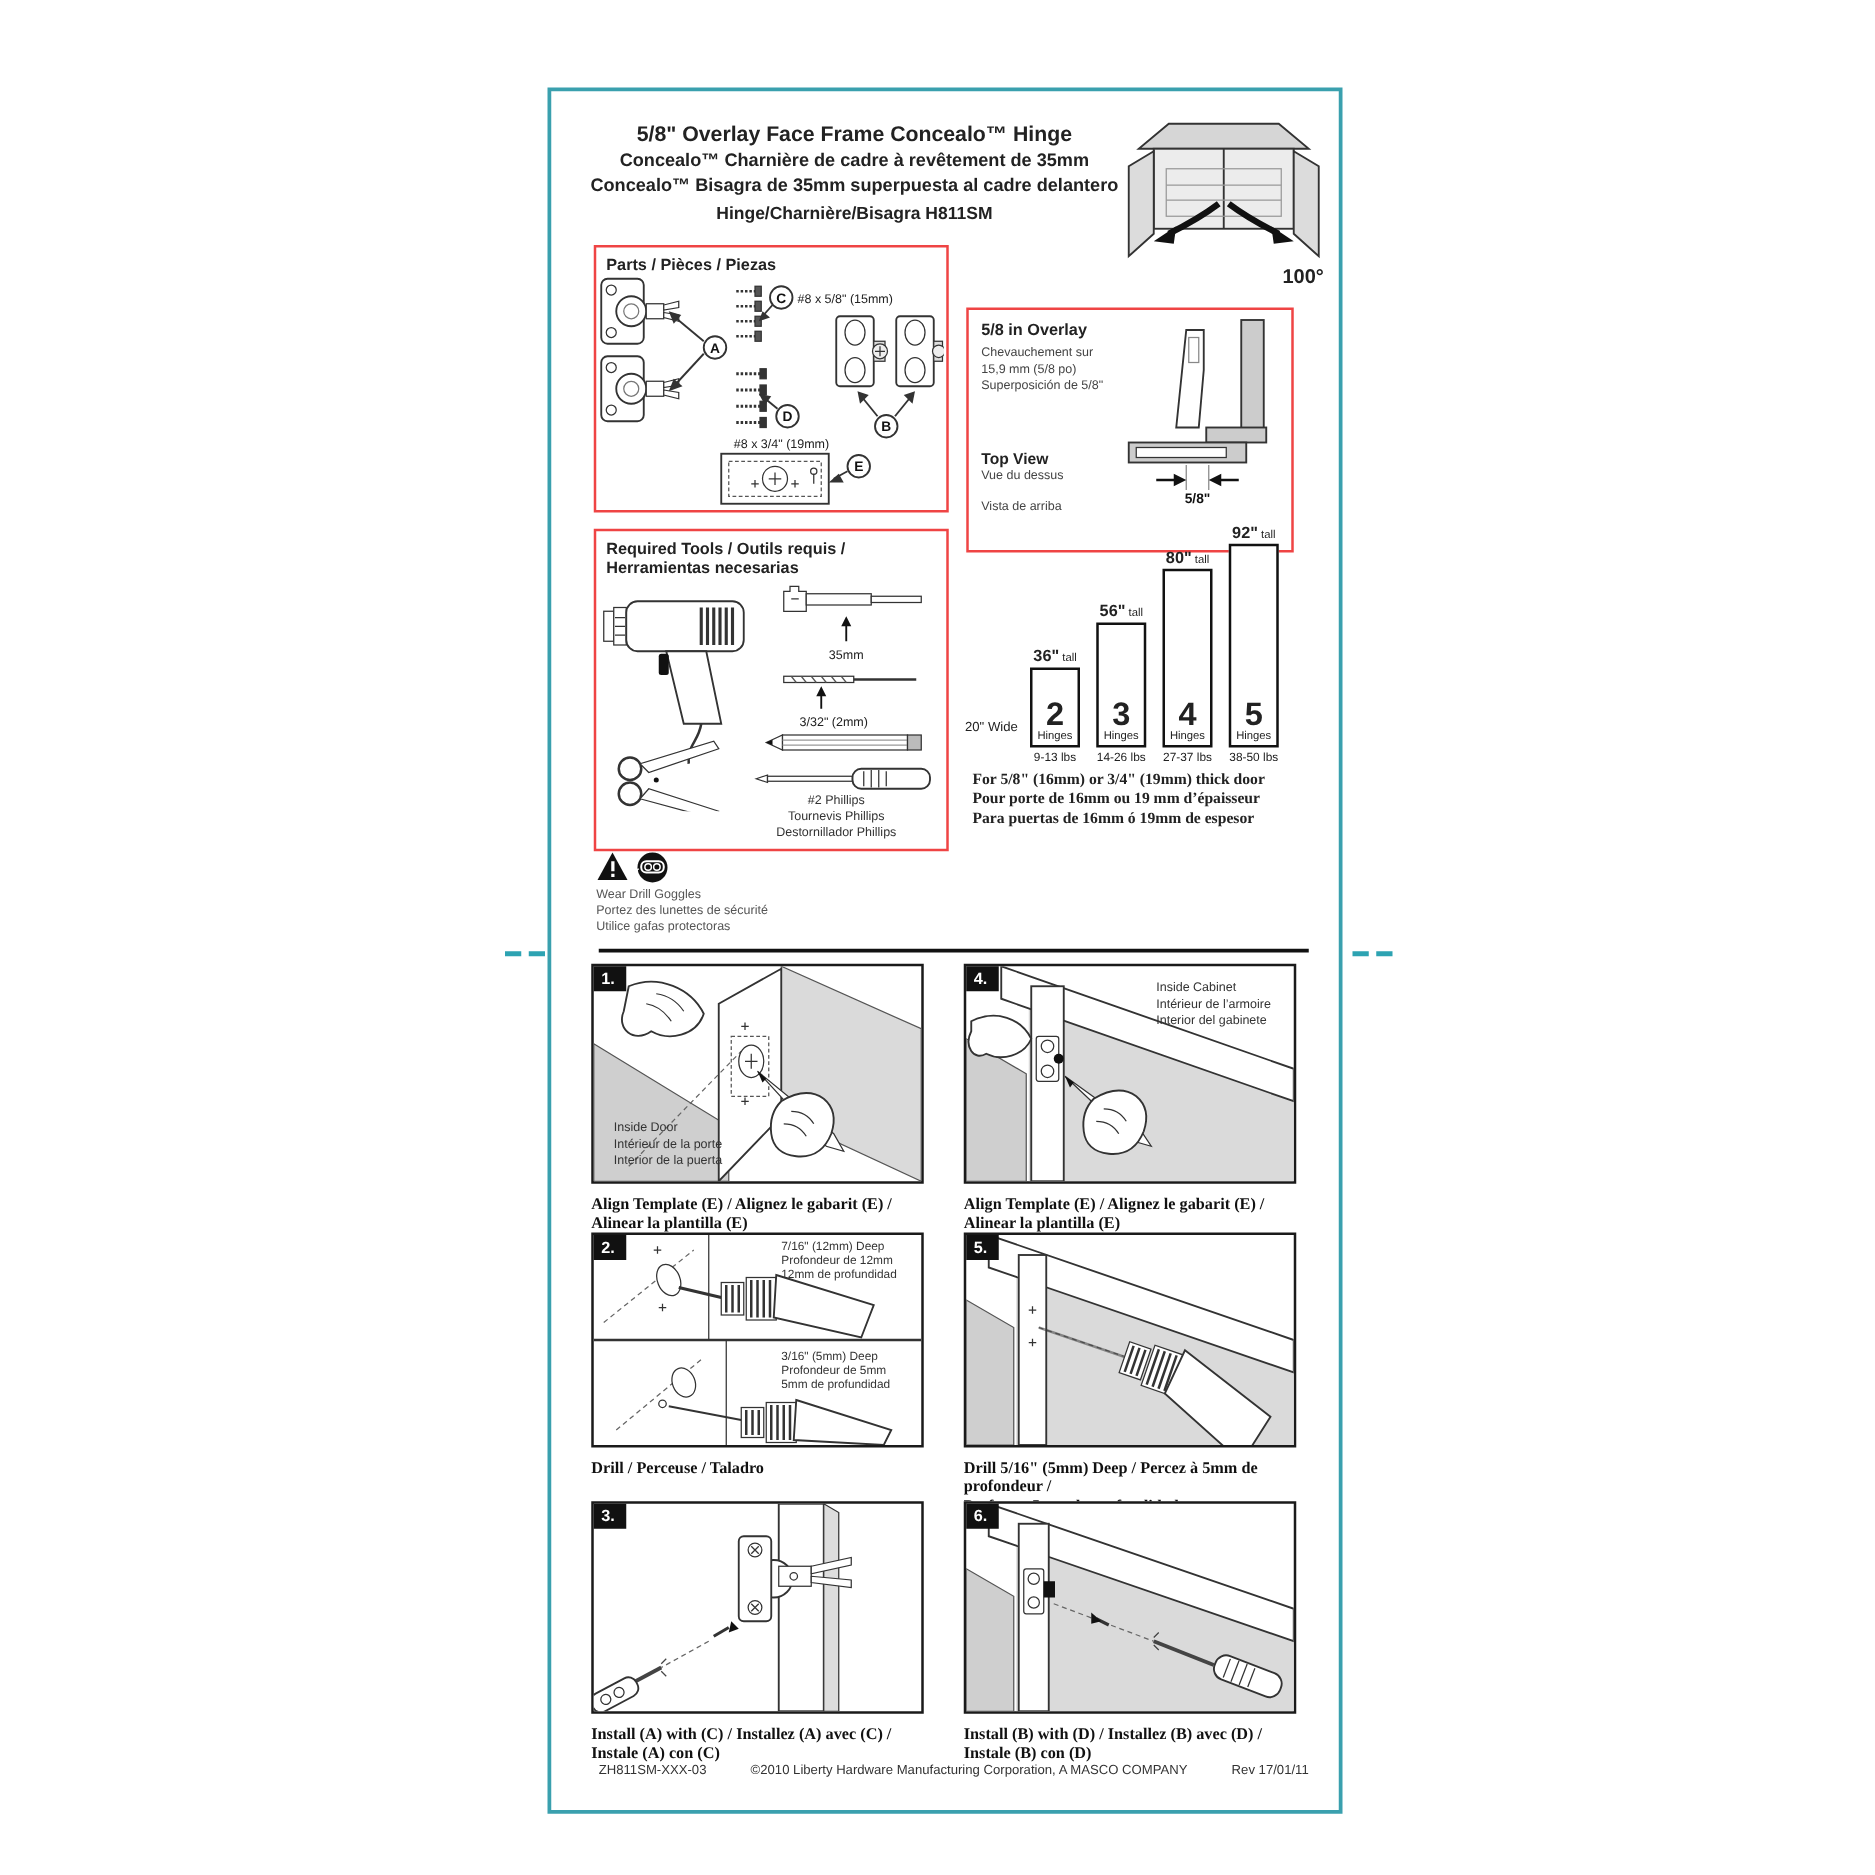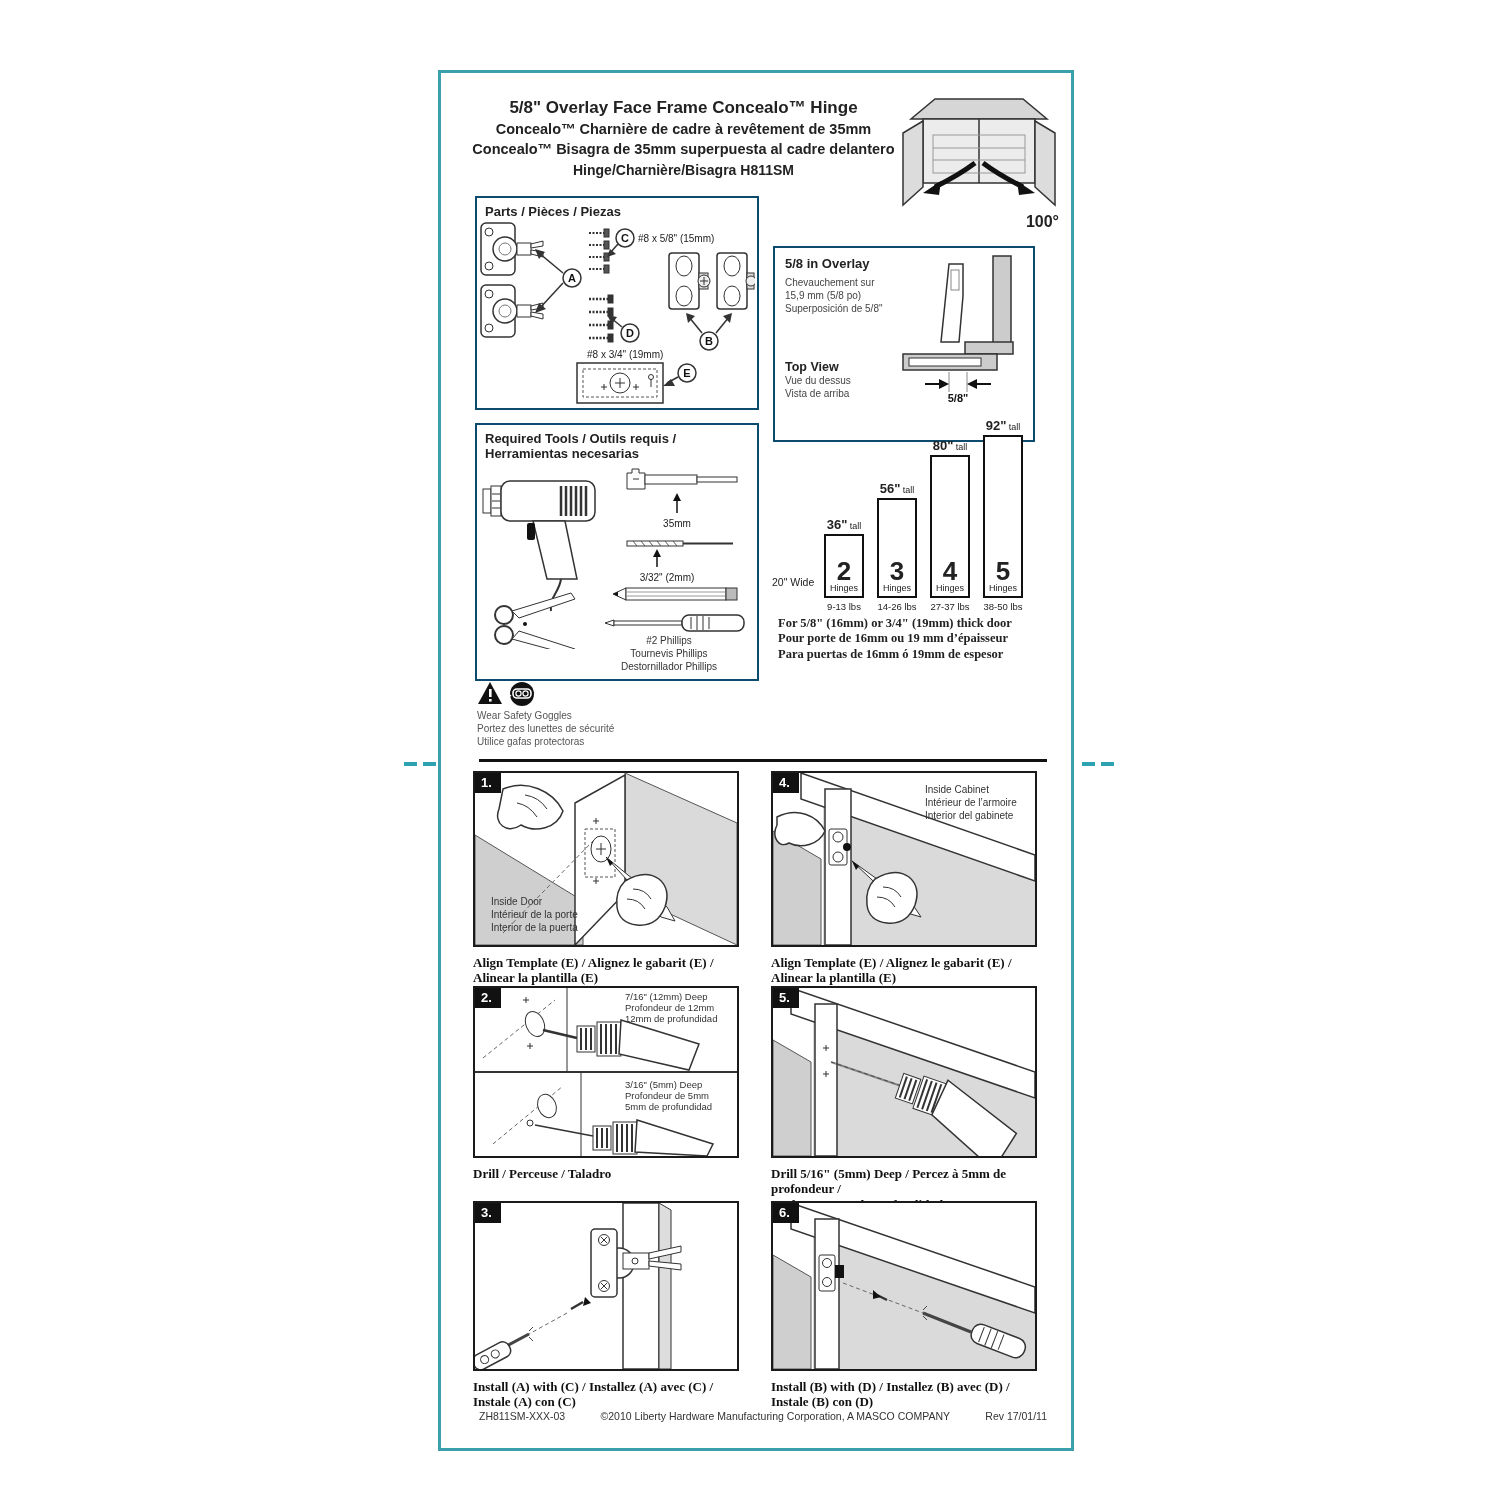--- a/index.html
+++ b/index.html
@@ -1,21 +1,21 @@
 <!DOCTYPE html>
 <html><head>
 <meta charset="utf-8">
 <style>
   html,body{margin:0;padding:0;background:#fff;}
   .canvas{position:relative;width:1500px;height:1500px;background:#fff;overflow:hidden;
           font-family:"Liberation Sans",sans-serif;color:#222;}
   .abs{position:absolute;}
   .sheet{position:absolute;left:438px;top:70px;width:630px;height:1375px;
          border:3px solid #3aa0ae;background:#fff;}
-  .box{position:absolute;border:2px solid #0c4a6e;background:#fff;box-sizing:border-box;}
+  .box{position:absolute;border:2px solid #ef4444;background:#fff;box-sizing:border-box;}
   .title-block{position:absolute;left:20px;top:24px;width:445px;text-align:center;line-height:1.35;}
   .t1{font-size:17px;font-weight:bold;}
   .t2{font-size:14.5px;font-weight:bold;}
   .t3{font-size:14px;font-weight:bold;margin-top:2px;}
   .boxtitle{font-weight:bold;font-size:13px;padding:6px 8px 0 8px;}
   .smtxt{font-size:10px;line-height:1.3;}
   .graytxt{color:#555;}
   .step-box{position:absolute;border:2px solid #1a1a1a;background:#fff;box-sizing:border-box;}
   .badge{position:absolute;left:0;top:0;background:#111;color:#fff;font-weight:bold;
          font-size:13px;padding:2px 9px 3px 6px;z-index:3;}
@@ -199,21 +199,21 @@
     <div class="box" style="left:332px;top:173px;width:262px;height:196px;">
       <div class="abs" style="left:10px;top:8px;font-size:13px;font-weight:bold;">5/8 in Overlay</div>
       <div class="abs smtxt" style="left:10px;top:28px;color:#444;">
         <div>Chevauchement sur</div>
         <div>15,9 mm (5/8 po)</div>
         <div>Superposición de 5/8"</div>
       </div>
       <div class="abs" style="left:10px;top:112px;">
         <div style="font-size:12.5px;font-weight:bold;">Top View</div>
         <div class="smtxt" style="color:#444;">Vue du dessus</div>
-        <div class="smtxt" style="color:#444;">Vista de arriba</div>
+        <div class="smtxt" style="color:#444;margin-top:12px;">Vista de arriba</div>
       </div>
       <svg class="abs" style="left:116px;top:4px;" width="142" height="154" viewBox="0 0 142 154">
         <rect x="102" y="4" width="18" height="94" fill="#ccc" stroke="#333" stroke-width="1.5"></rect>
         <rect x="74" y="90" width="48" height="12" fill="#ccc" stroke="#333" stroke-width="1.5"></rect>
         <polygon points="58,12 72,12 72,44 68,90 50,90" fill="#fff" stroke="#333" stroke-width="1.5"></polygon>
         <rect x="60" y="18" width="8" height="20" fill="#fff" stroke="#888"></rect>
         <rect x="12" y="102" width="94" height="16" fill="#ccc" stroke="#333" stroke-width="1.5"></rect>
         <rect x="18" y="106" width="72" height="8" fill="#fff" stroke="#333"></rect>
         <line x1="58" y1="120" x2="58" y2="140" stroke="#888"></line>
         <line x1="76" y1="120" x2="76" y2="140" stroke="#888"></line>
@@ -366,21 +366,21 @@
         <g>
             <circle cx="45" cy="13" r="12" fill="#111"></circle>
             <rect x="36" y="8" width="18" height="9" rx="4" fill="none" stroke="#fff" stroke-width="1.6"></rect>
             <circle cx="41.5" cy="12.5" r="2.6" fill="none" stroke="#fff" stroke-width="1.2"></circle>
             <circle cx="48.5" cy="12.5" r="2.6" fill="none" stroke="#fff" stroke-width="1.2"></circle>
             <path d="M34,14 q-3,2 -1,5" fill="none" stroke="#fff" stroke-width="1.2"></path>
           </g>
       </svg>
     </div>
     <div class="abs smtxt graytxt" style="left:36px;top:636px;">
-      <div>Wear Safety Goggles</div>
+      <div>Wear Drill Goggles</div>
       <div>Portez des lunettes de sécurité</div>
       <div>Utilice gafas protectoras</div>
     </div>
 
     <div class="divider"></div>
 
     <div class="step-box" style="left:32px;top:698px;width:266px;height:176px;">
       <div class="badge">1.</div>
       <svg width="262" height="172" viewBox="0 0 262 172">
         <polygon points="0,62 108,128 108,172 0,172" fill="#cfcfcf" stroke="#555"></polygon>

